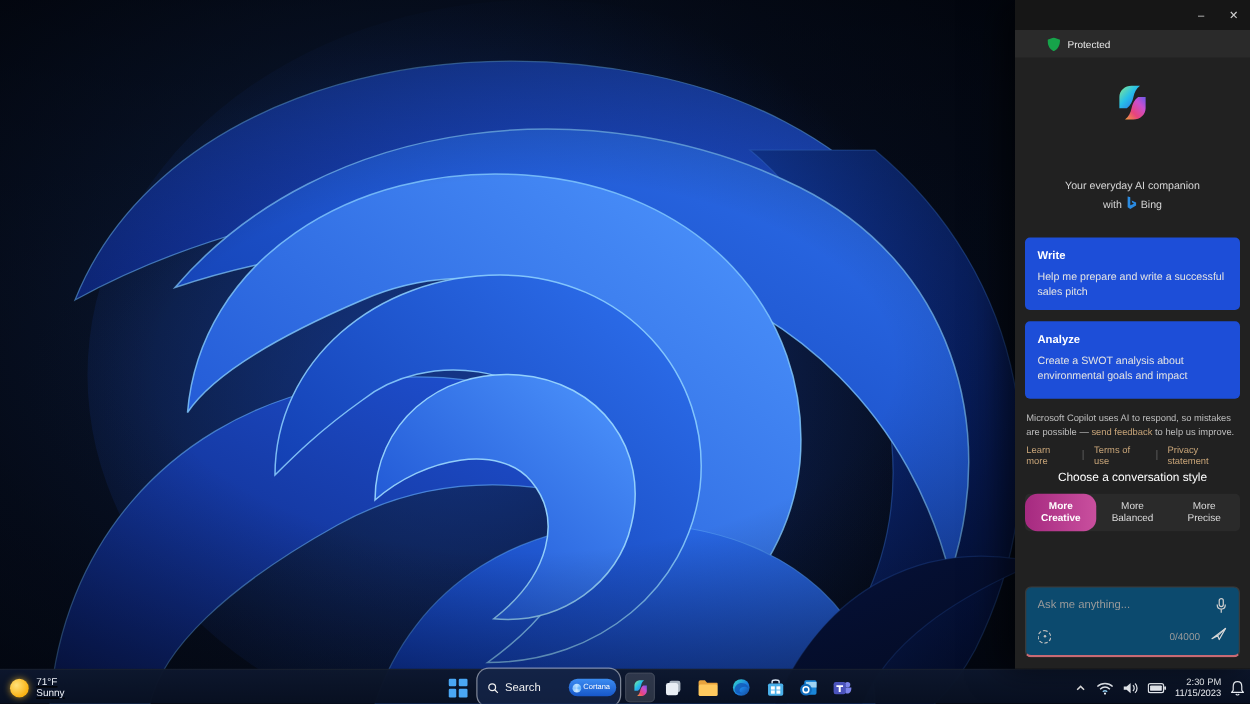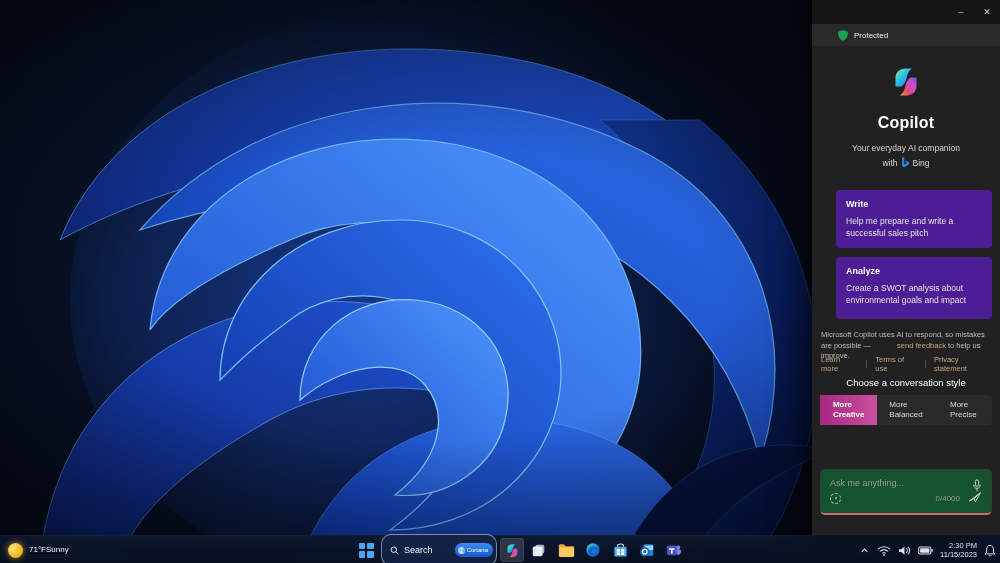--- a/index.html
+++ b/index.html
@@ -13,21 +13,21 @@
   .bloom { position:absolute; inset:0; }
   .vignette { position:absolute; inset:0;
     background: radial-gradient(ellipse at 42% 52%, transparent 36%, rgba(2,5,12,.50) 72%, rgba(1,3,8,.88) 100%); }
   
   .taskbar { position:absolute; left:0; bottom:0; width:1000px; height:28px;
     background: linear-gradient(rgba(13,23,45,.97), rgba(8,16,33,.97));
     border-top:1px solid rgba(255,255,255,.06); z-index:5; }
   .weather { position:absolute; left:8px; top:0; height:28px; display:flex; align-items:center; gap:6px; cursor:default; }
   .sun { width:15px; height:15px; border-radius:50%;
     background: radial-gradient(circle at 35% 35%, #ffe27a, #f9b112 70%); box-shadow:0 0 6px rgba(250,190,40,.7); }
-  .weather-text { display:flex; flex-direction:row; justify-content:flex-start; line-height:1.15;text-decoration:underline; }
+  .weather-text { display:flex; flex-direction:column; justify-content:flex-start; line-height:1.15;text-decoration:underline; }
   .weather-text span { font-size:8px; color:#eef2f8; }
   .tb-center { position:absolute; left:354px; top:0; height:28px; display:flex; align-items:center; gap:3px; }
   .start-btn { width:24px; height:24px; display:flex; align-items:center; justify-content:center; border-radius:4px; }
   .win-logo { width:15px; height:15px; display:grid; grid-template-columns:1fr 1fr; grid-template-rows:1fr 1fr; gap:1.5px; }
   .win-logo i { background:#4aa7f5; border-radius:1px; }
   .search-pill { width:116px; height:32px; border-radius:10px; display:flex; align-items:center; padding:0 3px 0 8px; gap:5px;
     background: rgba(25,45,90,.55); border:1px solid rgba(255,255,255,.45); }
   .search-pill .s-label { font-size:9px; color:#f2f2f2; }
   .search-badge { margin-left:auto; height:14px; border-radius:7px; padding:0 5px 0 3px; display:flex; align-items:center; gap:2px;
     background: linear-gradient(#3b8cf2, #1757c9); }
@@ -44,38 +44,38 @@
   .panel { position:absolute; left:812px; top:0; width:188px; height:535px; background:#212121;
     box-shadow:-10px 0 26px rgba(0,0,0,.55); z-index:6; color:#e8e8e8; }
   .titlebar { position:absolute; top:0; left:0; right:0; height:24px; background:#161616; display:flex; justify-content:flex-end; }
   .tb-btn { width:26px; height:24px; display:flex; align-items:center; justify-content:center; color:#cfcfcf; font-size:9px; cursor:pointer; }
   .protected-bar { position:absolute; top:24px; left:0; right:0; height:22px; background:#2a2a2a; display:flex; align-items:center; gap:6px; padding-left:26px; }
   .protected-bar span { font-size:8px; color:#e9e9e9; }
   .logo { position:absolute; top:64px; left:50%; transform:translateX(-50%); }
   .cp-title { position:absolute; top:114px; width:100%; text-align:center; font-size:16px; font-weight:bold; color:#fff; letter-spacing:.2px; }
   .cp-sub { position:absolute; top:143px; width:100%; text-align:center; font-size:8.5px; color:#d6d6d6; }
   .with-bing { position:absolute; top:157px; width:100%; display:flex; justify-content:center; align-items:flex-end; gap:3px; font-size:8.5px; color:#d6d6d6; }
-  .card { position:absolute; left:24px; right:8px; background:#4c1d95; border-radius:4px; padding:9px 10px; cursor:pointer; }
+  .card { position:absolute; left:8px; right:8px; background:#1d4ed8; border-radius:4px; padding:9px 10px; cursor:pointer; }
   .card.card-1 { top:190px; height:58px; }
   .card.card-2 { top:257px; height:62px; }
   .card h4 { font-size:9px; color:#fff; font-weight:bold; margin-bottom:7px; }
   .card p { font-size:8.5px; color:#e4e4e4; line-height:1.4; }
   .disclaimer { position:absolute; top:330px; left:9px; right:8px; font-size:7.5px; color:#bdbdbd; line-height:1.4; }
-  .disclaimer .lnk { color:#c7a478; cursor:pointer;margin-left:24px; }
+  .disclaimer .lnk { color:#c7a478; cursor:pointer; }
   .links { position:absolute; top:355px; left:9px; right:8px; display:flex; align-items:center; font-size:7.5px; }
   .links a { color:#c7a478; text-decoration:none; cursor:pointer; }
   .links .div { width:1px; height:8px; background:#4d4d4d; margin:0 8px; }
   .style-heading { position:absolute; top:377px; width:100%; text-align:center; font-size:9.5px; color:#fff; }
   .style-toggle { position:absolute; top:395px; left:8px; right:8px; height:30px; background:#2a2a2a; border-radius:4px; display:flex; }
-  .style-opt { flex:1; display:flex; align-items:center; justify-content:center; 
-    font-size:8px; color:#dcdcdc; line-height:1.3; white-space:pre-line; cursor:pointer; border-radius:0; }
+  .style-opt { flex:1; display:flex; align-items:center; justify-content:center; text-align:center;
+    font-size:8px; color:#dcdcdc; line-height:1.3; white-space:pre-line; cursor:pointer; border-radius:10px; }
   .style-opt.selected { background: linear-gradient(90deg, #a62a80, #c94f9e); color:#fff; font-weight:bold; }
   .privacy-note { position:absolute; top:453px; width:100%; display:flex; justify-content:center; align-items:center; gap:4px; }
   .privacy-note span { font-size:7.5px; color:#b9b9b9; }
-  .input-box { position:absolute; top:469px; left:8px; right:8px; height:46px; background:#14532d; border:1px solid #3a3a3a;
+  .input-box { position:absolute; top:469px; left:8px; right:8px; height:57px; background:#0c4a6e; border:1px solid #3a3a3a;
     border-bottom:2px solid #c96a74; border-radius:5px; padding:8px 9px 6px 9px; }
   .input-box input { position:absolute; top:8px; left:9px; width:135px; background:transparent; border:none; outline:none;
     font-size:9px; color:#e8e8e8; font-family:"Liberation Sans", sans-serif; }
   .input-box input::placeholder { color:#9a9a9a; }
   .mic { position:absolute; top:8px; right:9px; cursor:pointer; }
   .input-bottom { position:absolute; bottom:6px; left:9px; right:9px; display:flex; align-items:center;text-align:right; }
   .viewfinder { width:11px; height:11px; border:1px dashed #bdbdbd; border-radius:50%; position:relative; cursor:pointer; }
   .viewfinder i { position:absolute; left:3.5px; top:3.5px; width:2px; height:2px; background:#bdbdbd; border-radius:50%; }
   .counter { margin-left:auto; font-size:8px; color:#9a9a9a; padding-right:8px; }
   .send { cursor:pointer; }
@@ -151,21 +151,20 @@
               <stop offset="35%" stop-color="#e8447c"></stop>
               <stop offset="70%" stop-color="#c84fd0"></stop>
               <stop offset="100%" stop-color="#6a5ae8"></stop>
           </linearGradient>
         </defs>
         <path d="M5,9 C5,5.5 8,3 11.5,3 L16,3 C14,4.5 13,6.5 12.5,9 C12,11.5 11,13.5 9,15 L5,15 Z" fill="url(#cg1)"></path>
         <path d="M19,15 C19,18.5 16,21 12.5,21 L8,21 C10,19.5 11,17.5 11.5,15 C12,12.5 13,10.5 15,9 L19,9 Z" fill="url(#cg2)"></path>
       </svg>
     </div>
 
-    <div class="cp-title">Copilot</div>
     <div class="cp-sub">Your everyday AI companion</div>
     <div class="with-bing">
       <span>with</span>
       <svg width="9" height="11" viewBox="0 0 10 13">
         <path d="M1,0 L3.5,1 L3.5,8.5 L7,7 L5.5,6.2 L4.7,4 L9,5.8 L9,8.8 L3.5,12 L1,10.5 Z" fill="#2a8ae0"></path>
       </svg>
       <span>Bing</span>
     </div>
 
     <div class="card card-1">

